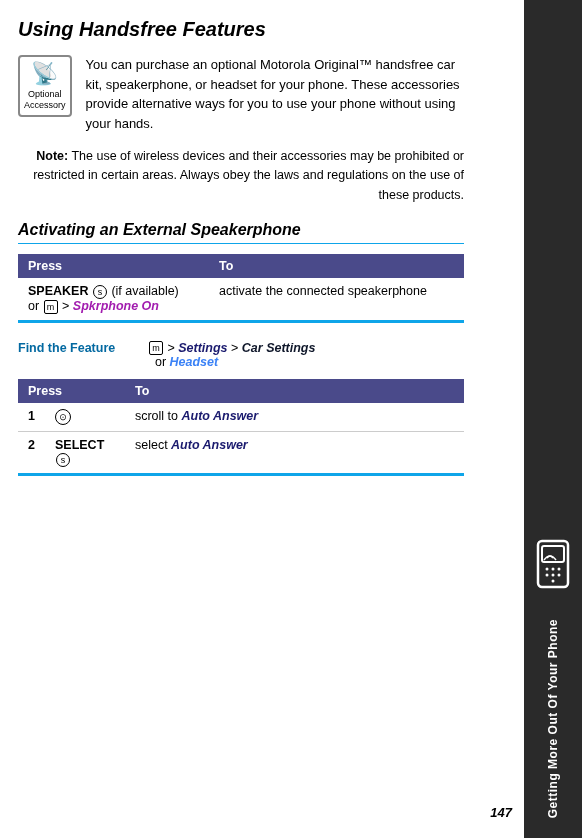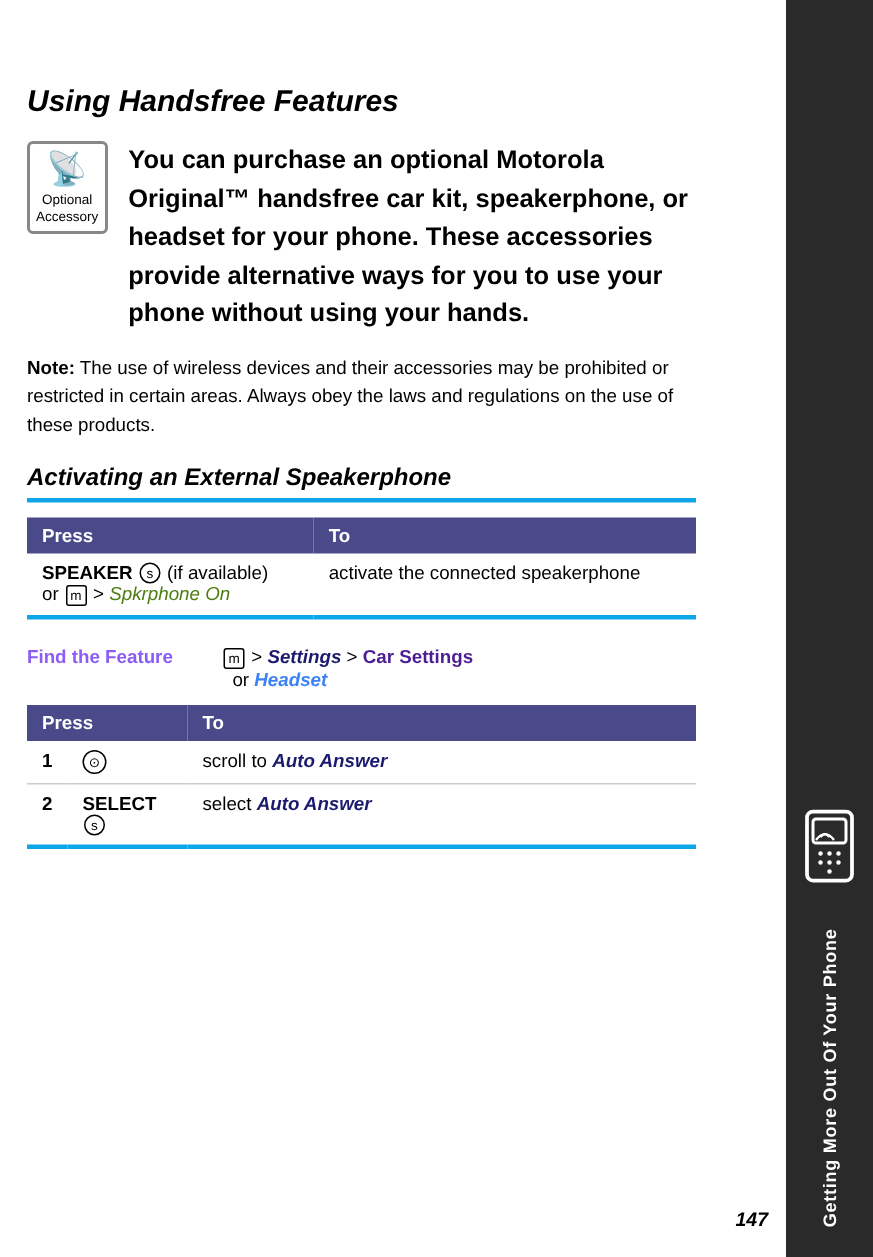--- a/index.html
+++ b/index.html
@@ -16,21 +16,20 @@
     .page-wrapper {
       display: flex;
       width: 582px;
       min-height: 838px;
     }
 
     .main-content {
       flex: 1;
       padding: 18px 18px 18px 18px;
       padding-right: 60px;
-      margin-top: 39px;
     }
 
     .right-sidebar {
       width: 58px;
       background: #2a2a2a;
       display: flex;
       flex-direction: column;
       align-items: center;
       justify-content: flex-end;
       padding-bottom: 20px;
@@ -85,41 +84,41 @@
       text-align: center;
       flex-shrink: 0;
     }
 
     .accessory-icon-inner {
       font-size: 22px;
       margin-bottom: 2px;
     }
 
     .accessory-text {
-      font-size: 17px;
+      font-size: 13px;
       line-height: 1.5;
-      font-weight: bold;
     }
 
     .note-text {
       font-size: 12.5px;
       line-height: 1.55;
       margin-bottom: 16px;
+      text-align: right;
     }
 
     .note-bold {
       font-weight: bold;
     }
 
     .section-title {
       font-size: 16px;
       font-weight: bold;
       font-style: italic;
       margin-bottom: 10px;
-      border-bottom: 3px solid #0ea5e9;
+      border-bottom: 1px solid #0ea5e9;
       padding-bottom: 4px;
     }
 
     .section-text {
       font-size: 12.5px;
       line-height: 1.55;
       margin-bottom: 10px;
     }
 
     .instruction-table {
@@ -156,21 +155,21 @@
     .find-feature-block {
       display: flex;
       align-items: flex-start;
       margin-bottom: 10px;
       font-size: 12.5px;
       gap: 10px;
     }
 
     .find-feature-label {
       font-weight: bold;
-      color: #8b5cf6;
+      color: #0369a1;
       white-space: nowrap;
       min-width: 120px;
     }
 
     .find-feature-value {
       color: #000;
     }
 
     .page-number {
       position: absolute;
@@ -249,34 +248,34 @@
       <thead>
         <tr>
           <th>Press</th>
           <th>To</th>
         </tr>
       </thead>
       <tbody>
         <tr>
           <td>
             <span style="font-weight:bold;">SPEAKER</span> <span class="circle-symbol">s</span> (if available)<br>
-            or <span class="menu-symbol">m</span> &gt; <span style="font-weight:normal;font-style:italic;color:#4d7c0f;">Spkrphone On</span>
+            or <span class="menu-symbol">m</span> &gt; <span style="font-weight:bold;font-style:italic;color:#a21caf;">Spkrphone On</span>
           </td>
           <td>activate the connected speakerphone</td>
         </tr>
       </tbody>
     </table>
 
 
     <div class="find-feature-block">
       <div class="find-feature-label">Find the Feature</div>
       <div class="find-feature-value">
         <span class="menu-symbol">m</span>
         &gt; <span style="font-weight:bold;font-style:italic;color:#1a1a6e;">Settings</span>
-        &gt; <span style="font-weight:bold;color:#4c1d95;">Car Settings</span><br>
+        &gt; <span style="font-weight:bold;font-style:italic;color:#0f172a;">Car Settings</span><br>
         &nbsp;&nbsp;or <span style="font-weight:bold;font-style:italic;color:#3b82f6;">Headset</span>
       </div>
     </div>
 
     <table class="instruction-table">
       <thead>
         <tr>
           <th colspan="2">Press</th>
           <th>To</th>
         </tr>

